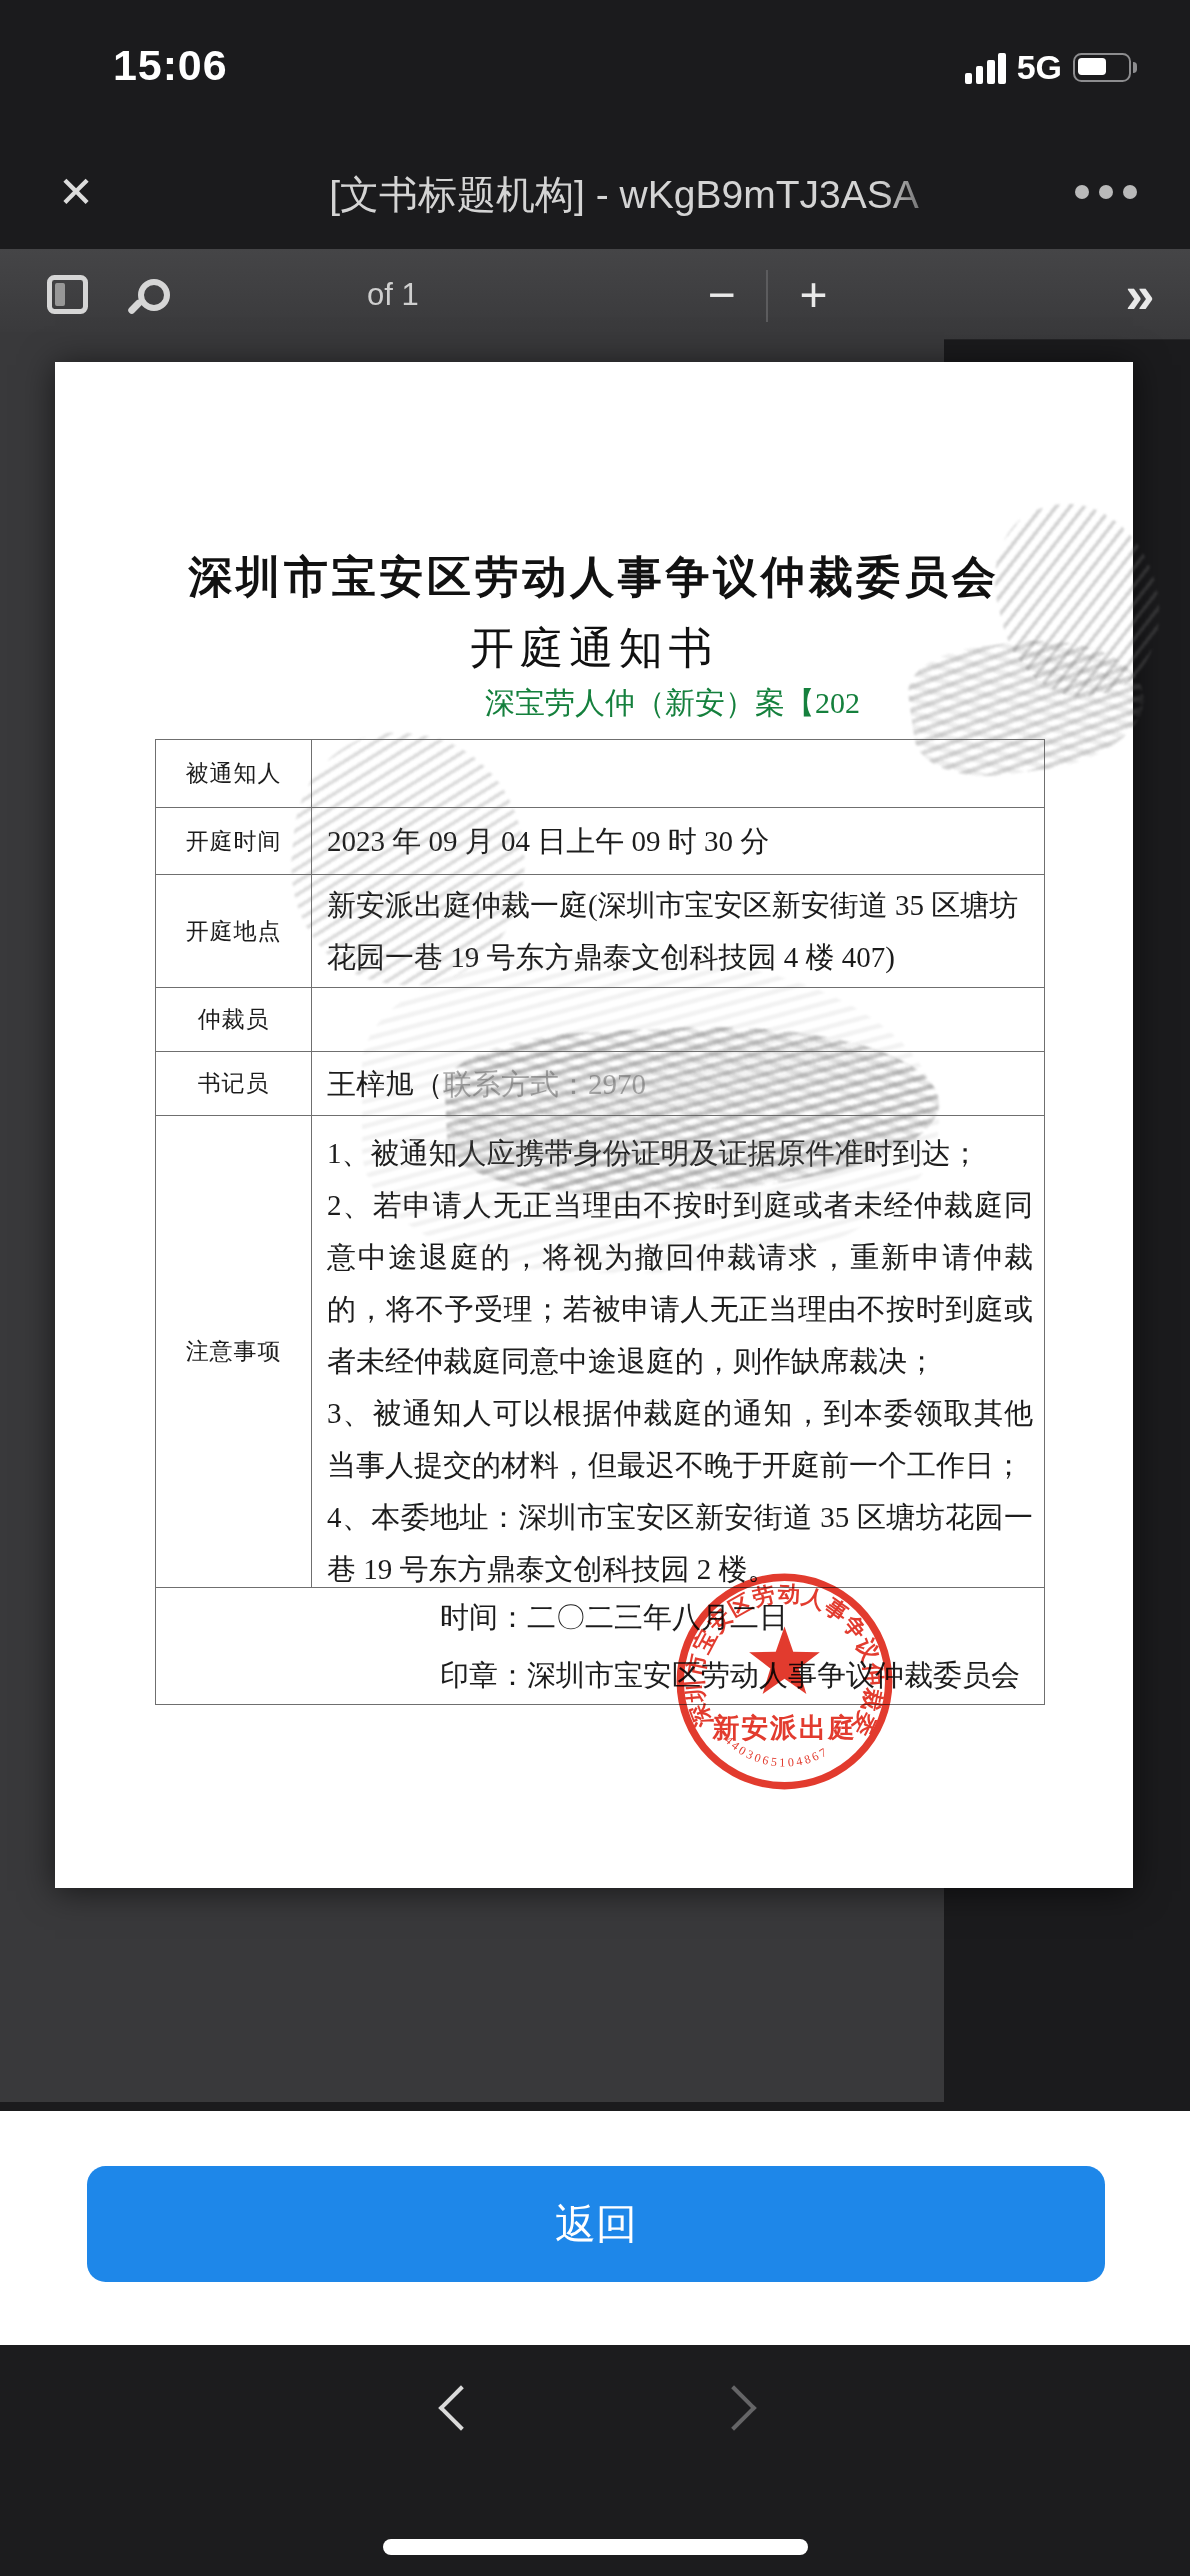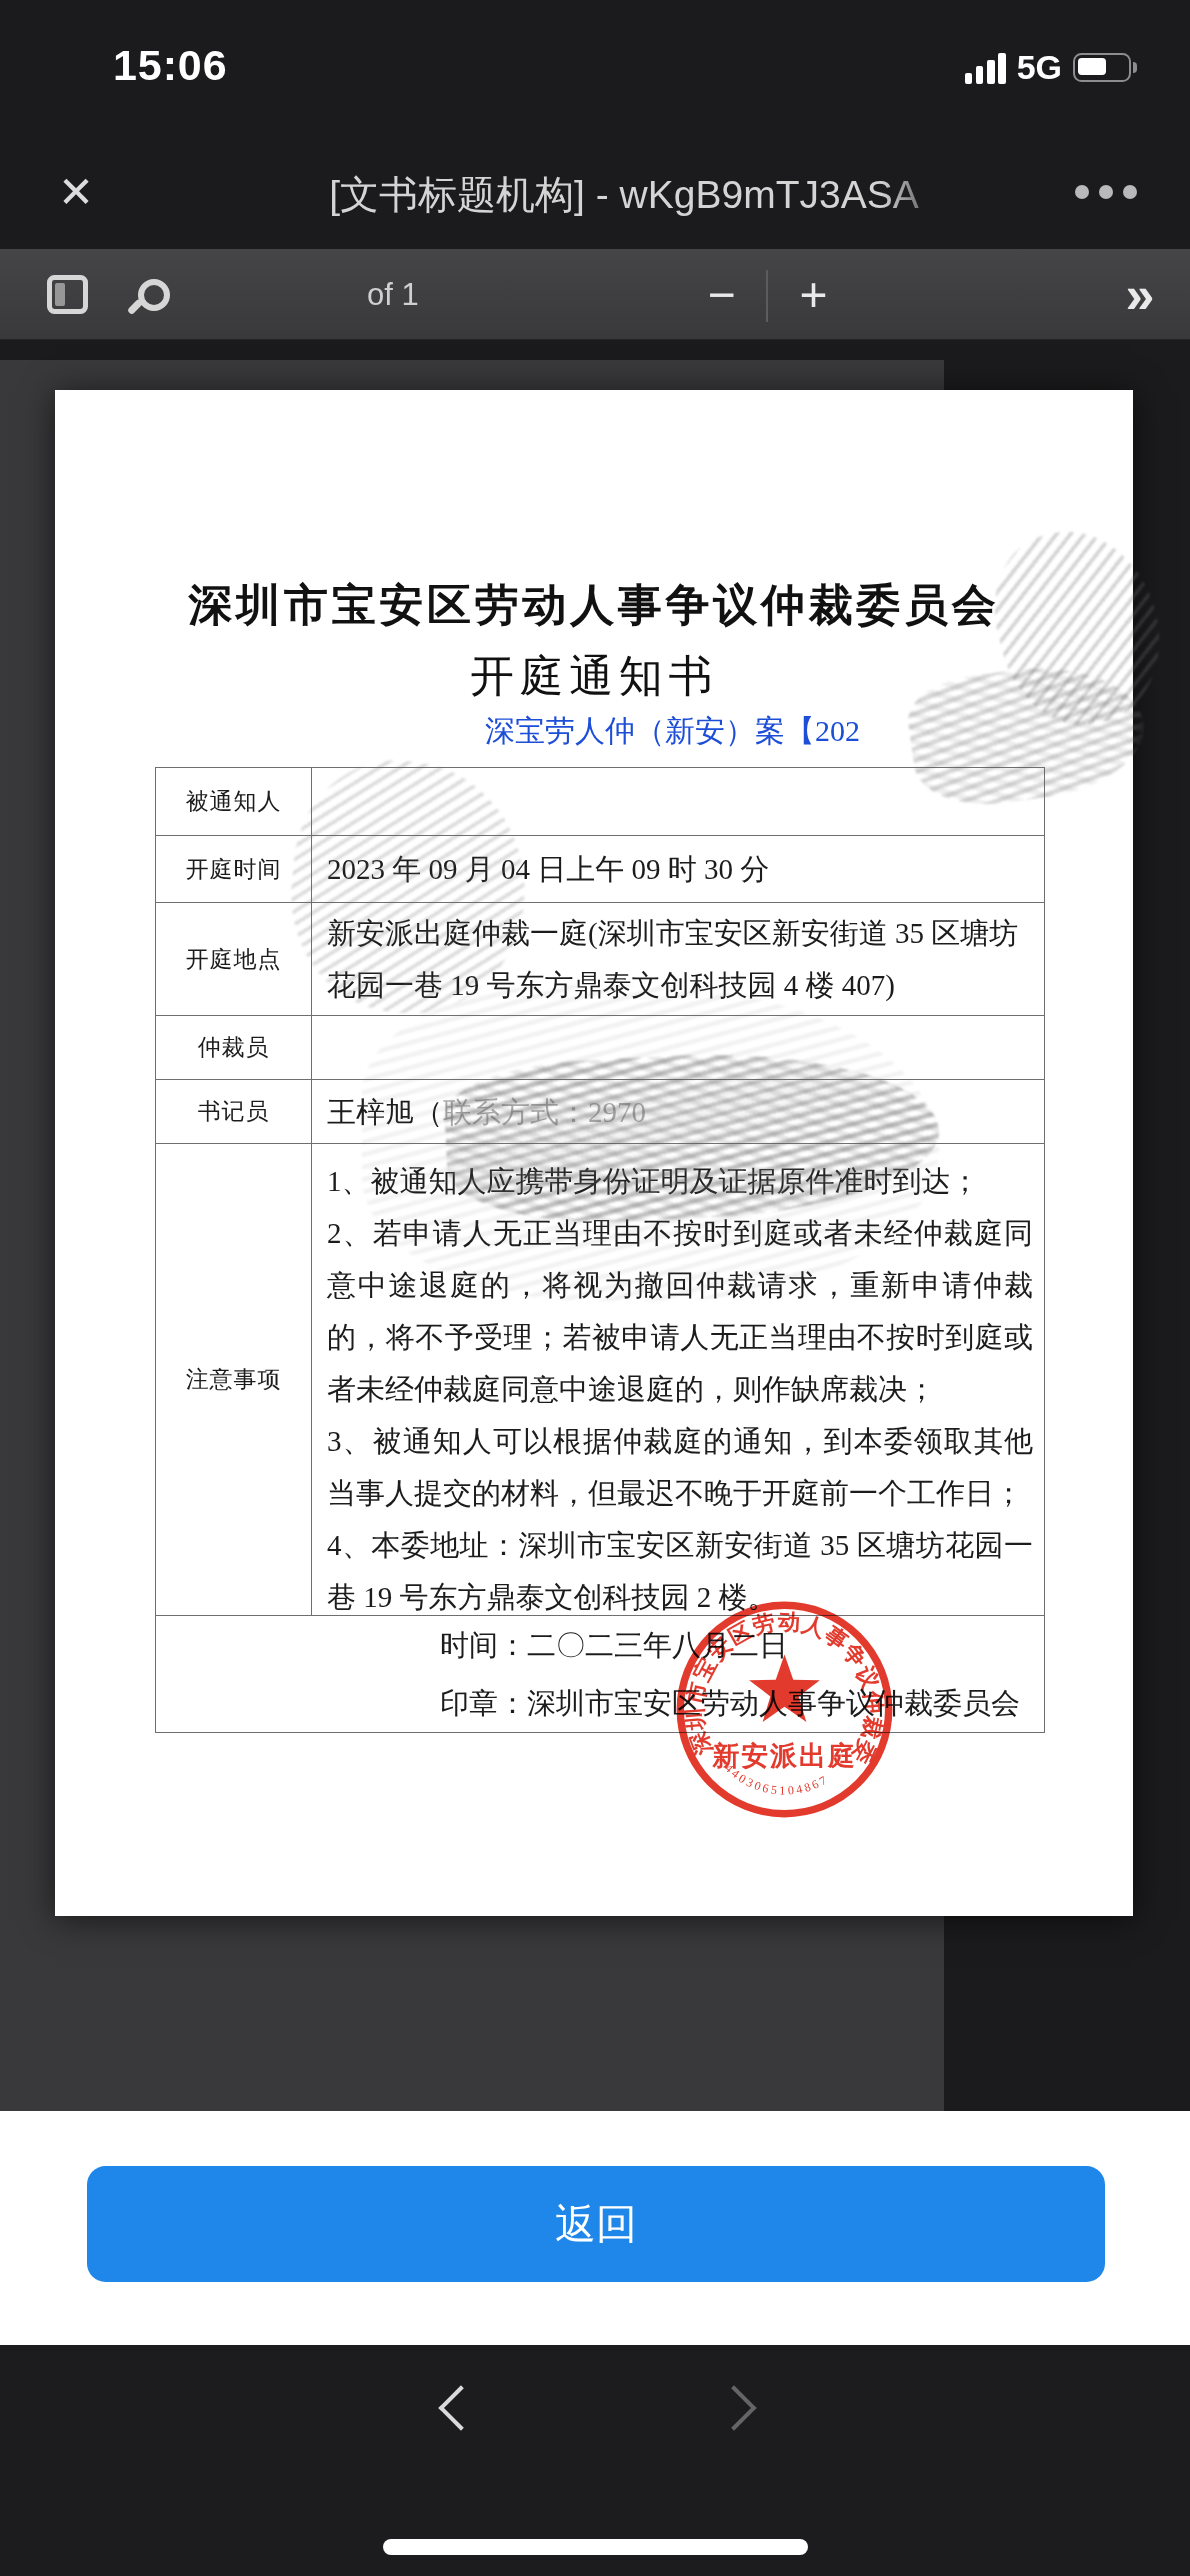--- a/index.html
+++ b/index.html
@@ -46,29 +46,29 @@
   .page-box{position:absolute;left:208px;top:265px;width:145px;height:58px;background:#4b4b4d;
     border:1.9px solid #747476;border-radius:5.6px;color:#f2f2f2;font-size:33px;text-align:right;
     padding:0 15px;outline:none;font-family:inherit;}
   .page-of{position:absolute;left:367px;top:0;height:91px;line-height:91px;color:#cfcfcf;font-size:31px;}
   .zoom-out{left:688px;width:67px;color:#e9e9e9;font-size:48px;font-weight:300;}
   .zoom-div{position:absolute;left:766px;top:20.5px;width:1.9px;height:52px;background:#5c5c5e;}
   .zoom-in{left:780px;width:67px;color:#e9e9e9;font-size:48px;font-weight:300;}
   .chev2{left:1103px;width:74px;color:#e9e9e9;font-size:52px;font-weight:600;}
 
   
-  .viewer{position:absolute;left:0;top:360px;width:944px;height:1770px;background:#39393b;}
+  .viewer{position:absolute;left:0;top:332px;width:944px;height:1770px;background:#39393b;}
   .pdf-page{position:absolute;left:55px;top:30px;width:1078px;height:1526px;background:#fff;
     box-shadow:0 2.8px 32px rgba(0,0,0,.6);color:#111;
     font-family:"Liberation Serif","DejaVu Serif",serif;}
   .org-title{position:absolute;left:0;top:186px;width:100%;text-align:center;
     font-size:44px;font-weight:700;letter-spacing:3.7px;}
   .doc-title{position:absolute;left:0;top:257px;width:100%;text-align:center;
     font-size:44px;font-weight:400;letter-spacing:5.6px;}
-  .case-line{position:absolute;left:430px;top:321px;font-size:30px;color:#1d4ed8;}
+  .case-line{position:absolute;left:430px;top:321px;font-size:30px;color:#15803d;}
 
   
   .ntable{position:absolute;left:100px;top:377px;width:890px;border:1.9px solid #6f6f6f;}
   .trow{display:flex;border-bottom:1.9px solid #6f6f6f;}
   .trow:last-child{border-bottom:none;}
   .tlabel{width:156px;flex:0 0 156px;border-right:1.9px solid #6f6f6f;display:flex;
     align-items:center;justify-content:center;font-size:23px;color:#1c1c1c;letter-spacing:0.9px;}
   .tval{flex:1;display:flex;align-items:center;font-size:29px;color:#1c1c1c;
     padding:0 11px 0 15px;line-height:52px;}
   .h73{height:68px}.h72{height:67px}.h122{height:113px}.h69{height:64px}.h507{height:472px}

